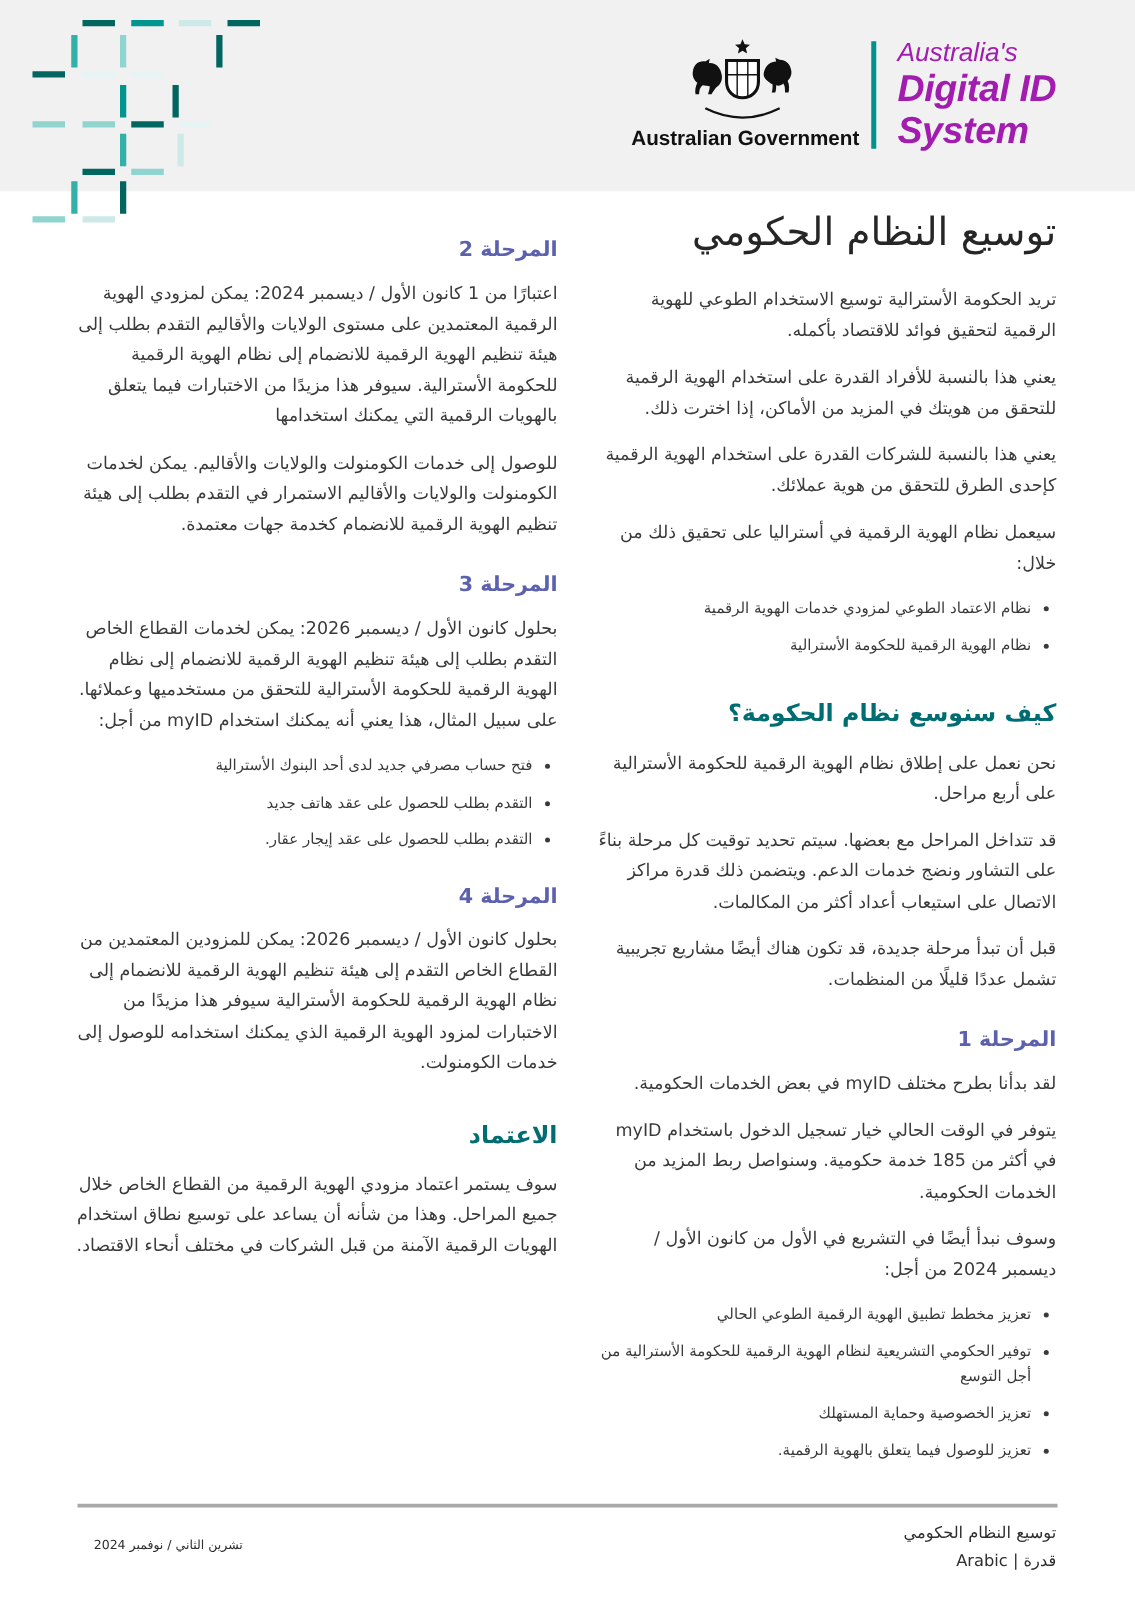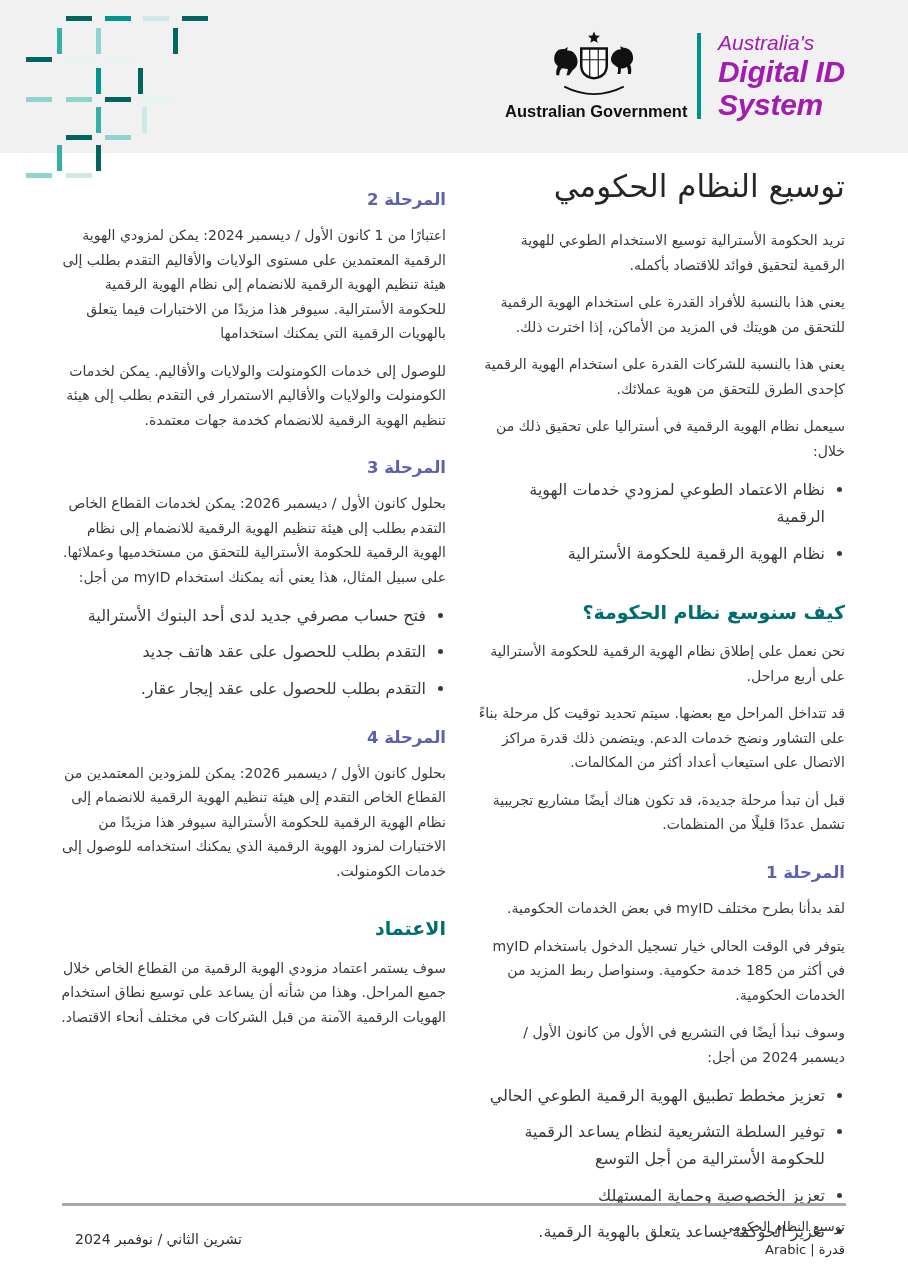--- a/index.html
+++ b/index.html
@@ -61,37 +61,37 @@
     margin: 32px 0 14px 0; line-height: 1.4;
   }
   h3.phase {
     color: #5c61ae; font-size: 16.5px; font-weight: bold;
     margin: 24px 0 12px 0; line-height: 1.4;
   }
   .col ul {
     margin: 2px 20px 16px 0; padding: 0; list-style: disc;
   }
   .col li {
-    font-size: 16px; line-height: 1.7; margin-bottom: 9px; color: #3a3a3a;
+    font-size: 12px; line-height: 1.7; margin-bottom: 9px; color: #3a3a3a;
   }
   .inline-link { color: #2b2b2b; text-decoration: underline; cursor: pointer; }
 
   
   .footer-rule {
     position: absolute; top: 1203px; left: 62px;
     width: 784px; height: 3px; background: #a9a9a9;
   }
   .footer-right {
     position: absolute; top: 1216px; right: 63px;
     direction: rtl; text-align: right;
     font-size: 13px; line-height: 1.75; color: #2e2e2e;
   }
   .footer-left {
     position: absolute; top: 1231px; left: 75px;
-    direction: rtl; font-size: 14px; color: #2e2e2e;
+    direction: rtl; font-size: 10px; color: #2e2e2e;
   }
 </style>
 </head>
 <body>
 
 <div class="header-band">
   <div class="decoration">
       <span class="dash h" style="left: 66px; top: 16px; background: rgb(0, 102, 95);"></span>
       <span class="dash h" style="left: 105px; top: 16px; background: rgb(0, 149, 142);"></span>
       <span class="dash h" style="left: 143px; top: 16px; background: rgb(205, 234, 232);"></span>
@@ -159,23 +159,23 @@
   <p>نحن نعمل على إطلاق نظام الهوية الرقمية للحكومة الأسترالية على أربع مراحل.</p>
   <p>قد تتداخل المراحل مع بعضها. سيتم تحديد توقيت كل مرحلة بناءً على التشاور ونضج خدمات الدعم. ويتضمن ذلك قدرة مراكز الاتصال على استيعاب أعداد أكثر من المكالمات.</p>
   <p>قبل أن تبدأ مرحلة جديدة، قد تكون هناك أيضًا مشاريع تجريبية تشمل عددًا قليلًا من المنظمات.</p>
 
   <h3 class="phase">المرحلة 1</h3>
   <p>لقد بدأنا بطرح مختلف myID في بعض الخدمات الحكومية.</p>
   <p>يتوفر في الوقت الحالي خيار تسجيل الدخول باستخدام myID في أكثر من 185 خدمة حكومية. وسنواصل ربط المزيد من الخدمات الحكومية.</p>
   <p>وسوف نبدأ أيضًا في التشريع في الأول من كانون الأول / ديسمبر 2024 من أجل:</p>
   <ul>
       <li>تعزيز مخطط تطبيق الهوية الرقمية الطوعي الحالي</li>
-      <li>توفير السلطة التشريعية لنظام يساعد الرقمية للحكومة الأسترالية من أجل التوسع</li>
+      <li>توفير الحكومي التشريعية لنظام الهوية الرقمية للحكومة الأسترالية من أجل التوسع</li>
       <li>تعزيز الخصوصية وحماية المستهلك</li>
-      <li>تعزيز الحوكمة يساعد يتعلق بالهوية الرقمية.</li>
+      <li>تعزيز للوصول فيما يتعلق بالهوية الرقمية.</li>
     </ul>
 </div>
 
 <div class="col col-left">
   <h3 class="phase" style="margin-top:0">المرحلة 2</h3>
   <p>اعتبارًا من 1 كانون الأول / ديسمبر 2024: يمكن لمزودي الهوية الرقمية المعتمدين على مستوى الولايات والأقاليم التقدم بطلب إلى هيئة تنظيم الهوية الرقمية للانضمام إلى نظام الهوية الرقمية للحكومة الأسترالية. سيوفر هذا مزيدًا من الاختبارات فيما يتعلق بالهويات الرقمية التي يمكنك استخدامها</p>
   <p>للوصول إلى خدمات الكومنولت والولايات والأقاليم. يمكن لخدمات الكومنولت والولايات والأقاليم الاستمرار في التقدم بطلب إلى هيئة تنظيم الهوية الرقمية للانضمام كخدمة جهات معتمدة.</p>
 
   <h3 class="phase">المرحلة 3</h3>
   <p>بحلول كانون الأول / ديسمبر 2026: يمكن لخدمات القطاع الخاص التقدم بطلب إلى هيئة تنظيم الهوية الرقمية للانضمام إلى نظام الهوية الرقمية للحكومة الأسترالية للتحقق من مستخدميها وعملائها. على سبيل المثال، هذا يعني أنه يمكنك استخدام myID من أجل:</p>

